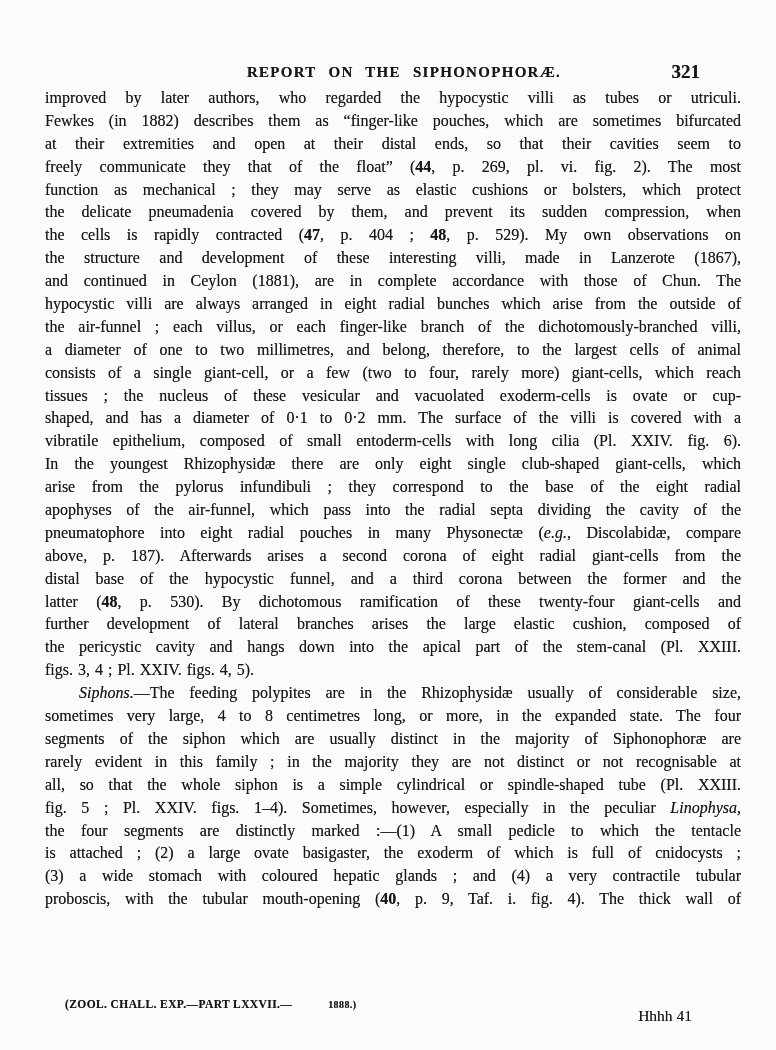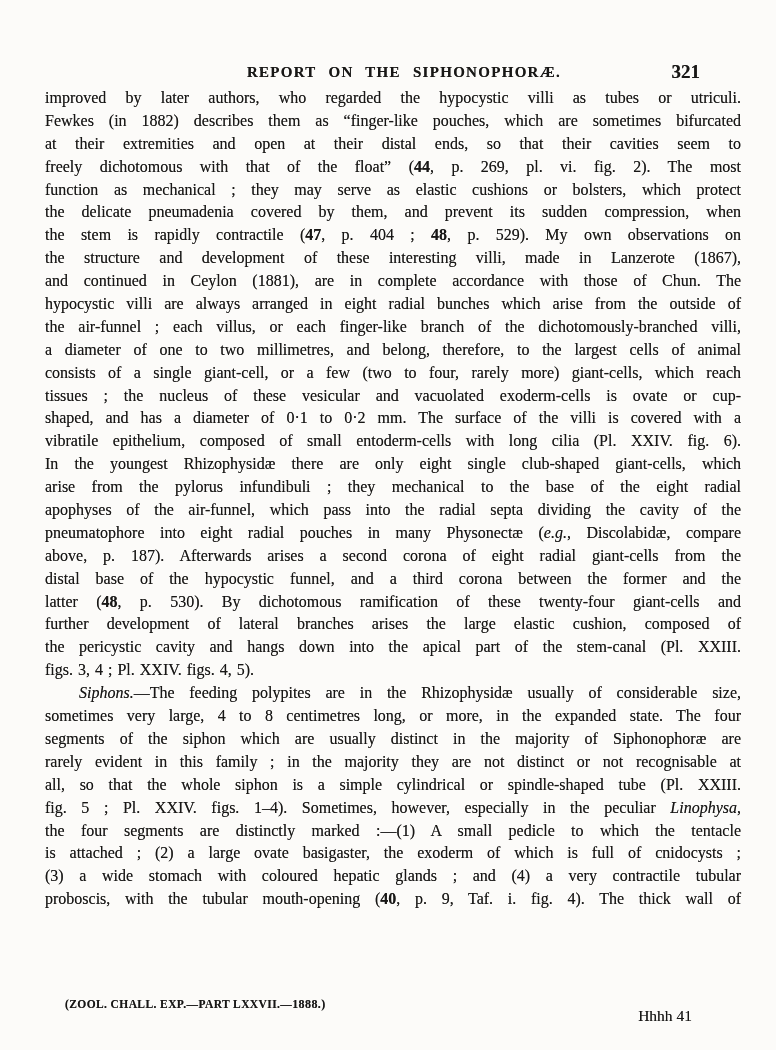--- a/index.html
+++ b/index.html
@@ -44,21 +44,21 @@
   .b{font-weight:bold;}
   .i{font-style:italic;}
   
   .footer{position:absolute;top:991px;left:45px;width:696px;height:20px;}
   .imprint{
     position:absolute;left:20px;top:3px;
     font-weight:bold;letter-spacing:.4px;
     text-shadow:0 0 .35px rgba(20,20,20,.6);
   }
   .imprint .sc{font-size:11.5px;}
-  .imprint .yr{font-size:12px;}
+  .imprint .yr{font-size:10px;margin-left:36px;}
   .signature{
     position:absolute;right:49px;top:16px;
     font-size:15.5px;
     text-shadow:0 0 .4px rgba(20,20,20,.6);
   }
 </style>
 </head>
 <body>
 
 <div class="page">
@@ -67,35 +67,35 @@
     <span class="running-title">REPORT ON THE SIPHONOPHORÆ.</span>
     <span class="page-number">321</span>
   </div>
 
   <div class="ink-speck"></div>
 
   <div class="body-text">
       <div class="line"><span>improved by later authors, who regarded the hypocystic villi as tubes or utriculi.</span></div>
       <div class="line"><span>Fewkes (in 1882) describes them as “finger-like pouches, which are sometimes bifurcated</span></div>
       <div class="line"><span>at their extremities and open at their distal ends, so that their cavities seem to</span></div>
-      <div class="line"><span>freely dichotomous with that of the float” (</span><span class="b">44</span><span>, p. 269, pl. vi. fig. 2). The most</span></div>
+      <div class="line"><span>freely communicate they that of the float” (</span><span class="b">44</span><span>, p. 269, pl. vi. fig. 2). The most</span></div>
       <div class="line"><span>function as mechanical ; they may serve as elastic cushions or bolsters, which protect</span></div>
       <div class="line"><span>the delicate pneumadenia covered by them, and prevent its sudden compression, when</span></div>
-      <div class="line"><span>the stem is rapidly contractile (</span><span class="b">47</span><span>, p. 404 ; </span><span class="b">48</span><span>, p. 529). My own observations on</span></div>
+      <div class="line"><span>the cells is rapidly contracted (</span><span class="b">47</span><span>, p. 404 ; </span><span class="b">48</span><span>, p. 529). My own observations on</span></div>
       <div class="line"><span>the structure and development of these interesting villi, made in Lanzerote (1867),</span></div>
       <div class="line"><span>and continued in Ceylon (1881), are in complete accordance with those of Chun. The</span></div>
       <div class="line"><span>hypocystic villi are always arranged in eight radial bunches which arise from the outside of</span></div>
       <div class="line"><span>the air-funnel ; each villus, or each finger-like branch of the dichotomously-branched villi,</span></div>
       <div class="line"><span>a diameter of one to two millimetres, and belong, therefore, to the largest cells of animal</span></div>
       <div class="line"><span>consists of a single giant-cell, or a few (two to four, rarely more) giant-cells, which reach</span></div>
       <div class="line"><span>tissues ; the nucleus of these vesicular and vacuolated exoderm-cells is ovate or cup-</span></div>
       <div class="line"><span>shaped, and has a diameter of 0·1 to 0·2 mm. The surface of the villi is covered with a</span></div>
       <div class="line"><span>vibratile epithelium, composed of small entoderm-cells with long cilia (Pl. XXIV. fig. 6).</span></div>
       <div class="line"><span>In the youngest Rhizophysidæ there are only eight single club-shaped giant-cells, which</span></div>
-      <div class="line"><span>arise from the pylorus infundibuli ; they mechanical to the base of the eight radial</span></div>
+      <div class="line"><span>arise from the pylorus infundibuli ; they correspond to the base of the eight radial</span></div>
       <div class="line"><span>apophyses of the air-funnel, which pass into the radial septa dividing the cavity of the</span></div>
       <div class="line"><span>pneumatophore into eight radial pouches in many Physonectæ (</span><span class="i">e.g.</span><span>, Discolabidæ, compare</span></div>
       <div class="line"><span>above, p. 187). Afterwards arises a second corona of eight radial giant-cells from the</span></div>
       <div class="line"><span>distal base of the hypocystic funnel, and a third corona between the former and the</span></div>
       <div class="line"><span>latter (</span><span class="b">48</span><span>, p. 530). By dichotomous ramification of these twenty-four giant-cells and</span></div>
       <div class="line"><span>further development of lateral branches arises the large elastic cushion, composed of</span></div>
       <div class="line"><span>the pericystic cavity and hangs down into the apical part of the stem-canal (Pl. XXIII.</span></div>
       <div class="line last"><span>figs. 3, 4 ; Pl. XXIV. figs. 4, 5).</span></div>
       <div class="line indent"><span class="i">Siphons.</span><span>—The feeding polypites are in the Rhizophysidæ usually of considerable size,</span></div>
       <div class="line"><span>sometimes very large, 4 to 8 centimetres long, or more, in the expanded state. The four</span></div>

